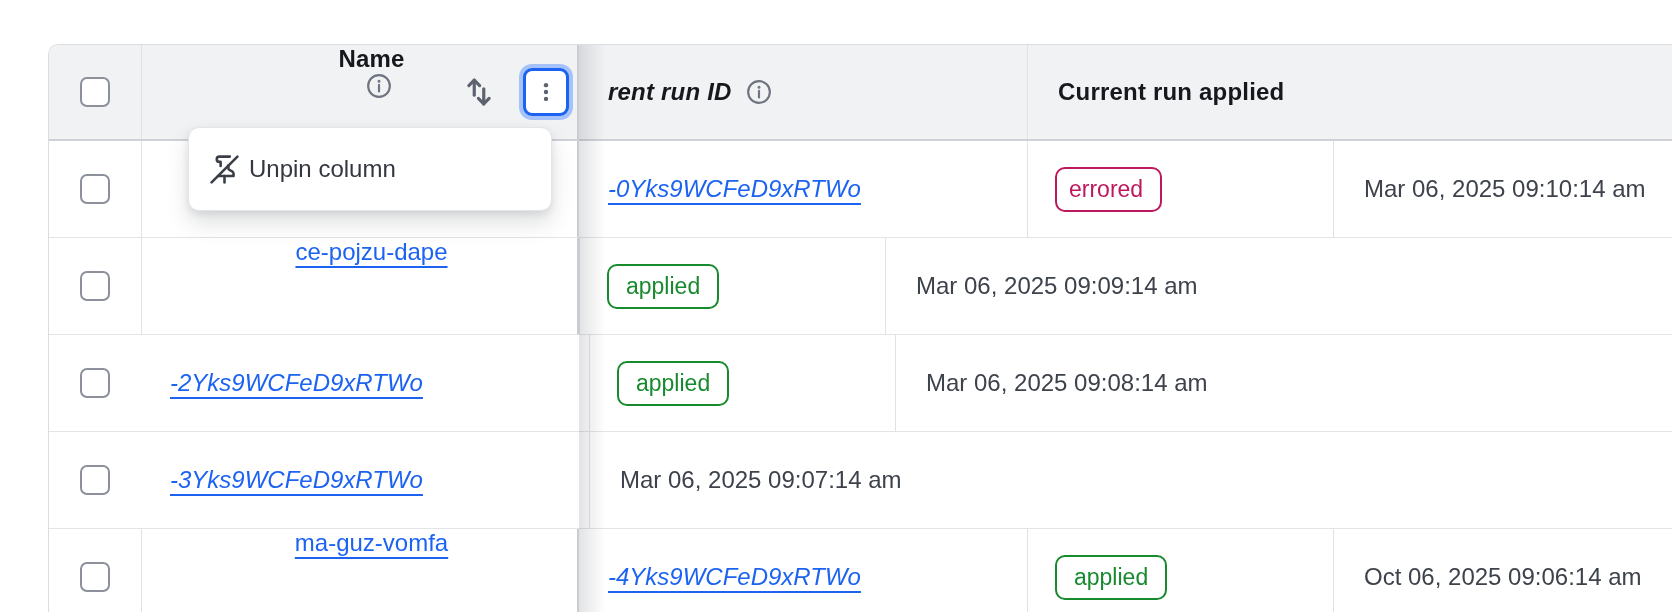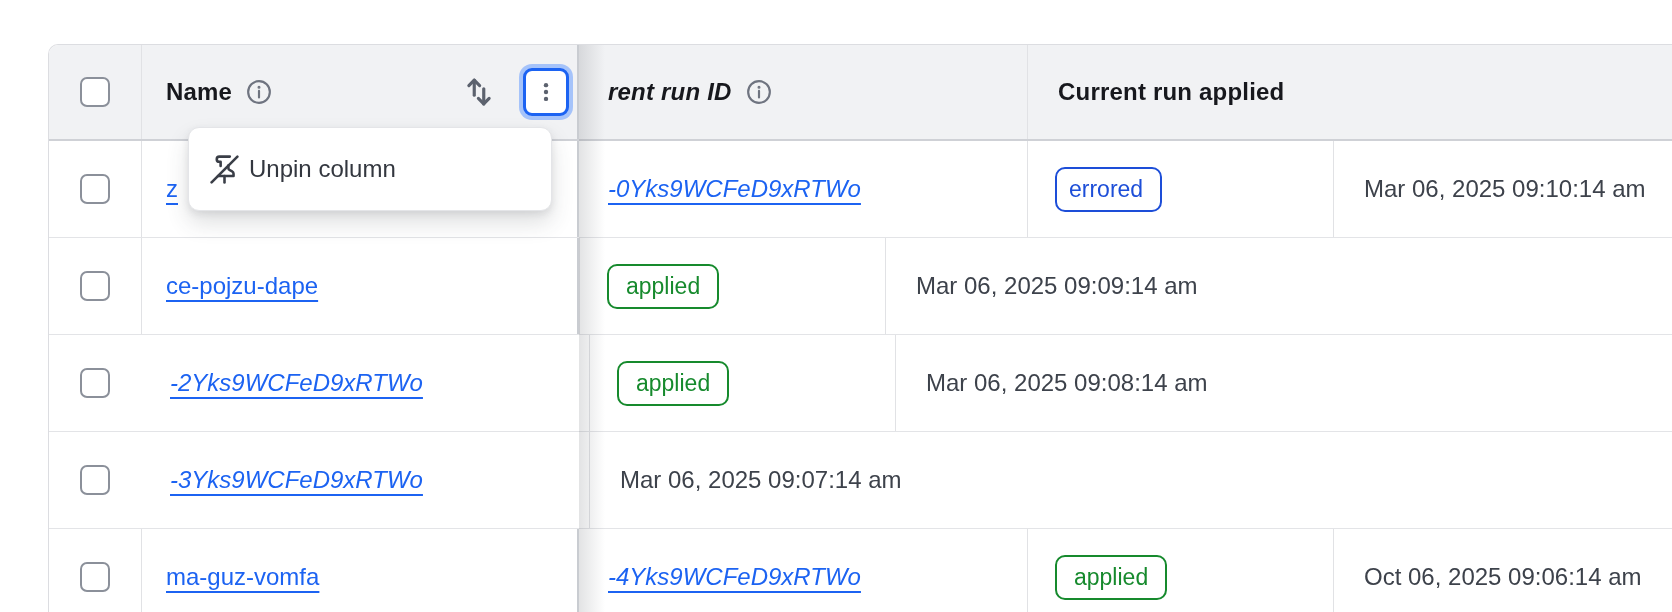--- a/index.html
+++ b/index.html
@@ -33,21 +33,21 @@
     border-bottom: 2px solid #cfd1d6;
   }
   .tr {
     display: flex; height: 97px;
     background: #fff;
     border-bottom: 1px solid #e3e4e7;
   }
   .cell { display: flex; align-items: center; position: relative; }
 
   .col-select { width: 92px; justify-content: center; }
-  .col-name   { width: 438px; padding-left: 24px; border-right: 2px solid #c9ccd1; }
+  .col-name   { width: 438px; padding-left: 24px; border-right: 2px solid #c9ccd1; flex-direction: column; }
   .col-runid  { width: 448px; padding-left: 29px; font-style: italic; }
   .col-status { width: 306px; padding-left: 27px; border-left: 1px solid #e1e2e5; }
   .col-applied{ flex: 1; min-width: 360px; padding-left: 30px; border-left: 1px solid #e1e2e5; }
   .tr .col-name, .thead .col-name { border-left: 1px solid #e1e2e5; }
 
   .pin-shadow {
     position: absolute; left: 530px; top: 0; bottom: 0; width: 26px;
     background: linear-gradient(to right, rgba(78,82,90,0.16), rgba(78,82,90,0));
     pointer-events: none; z-index: 5;
   }
@@ -82,21 +82,21 @@
     font-size: 24px; color: #1c63f2; text-decoration: underline;
     text-underline-offset: 6px; text-decoration-thickness: 2px;
     cursor: pointer; white-space: nowrap;
   }
   .badge {
     display: inline-flex; align-items: center;
     height: 45px; padding: 0 17px;
     border: 2px solid currentColor; border-radius: 10px;
     font-size: 23px; background: #fff; white-space: nowrap;
   }
-  .badge[data-status="errored"] { color: #1d4ed8; padding-left: 12px; }
+  .badge[data-status="errored"] { color: #be185d; padding-left: 12px; }
   .badge[data-status="applied"] { color: #168a2d; }
   .badge[data-status="planned"] { color: #bd5c10; }
   .ts { font-size: 24px; color: #3d424b; white-space: nowrap; }
 
   
   .dropdown {
     position: absolute; left: 188px; top: 127px;
     width: 364px; height: 84px;
     background: #fff;
     border: 1px solid #e4e5e8; border-radius: 11px;

